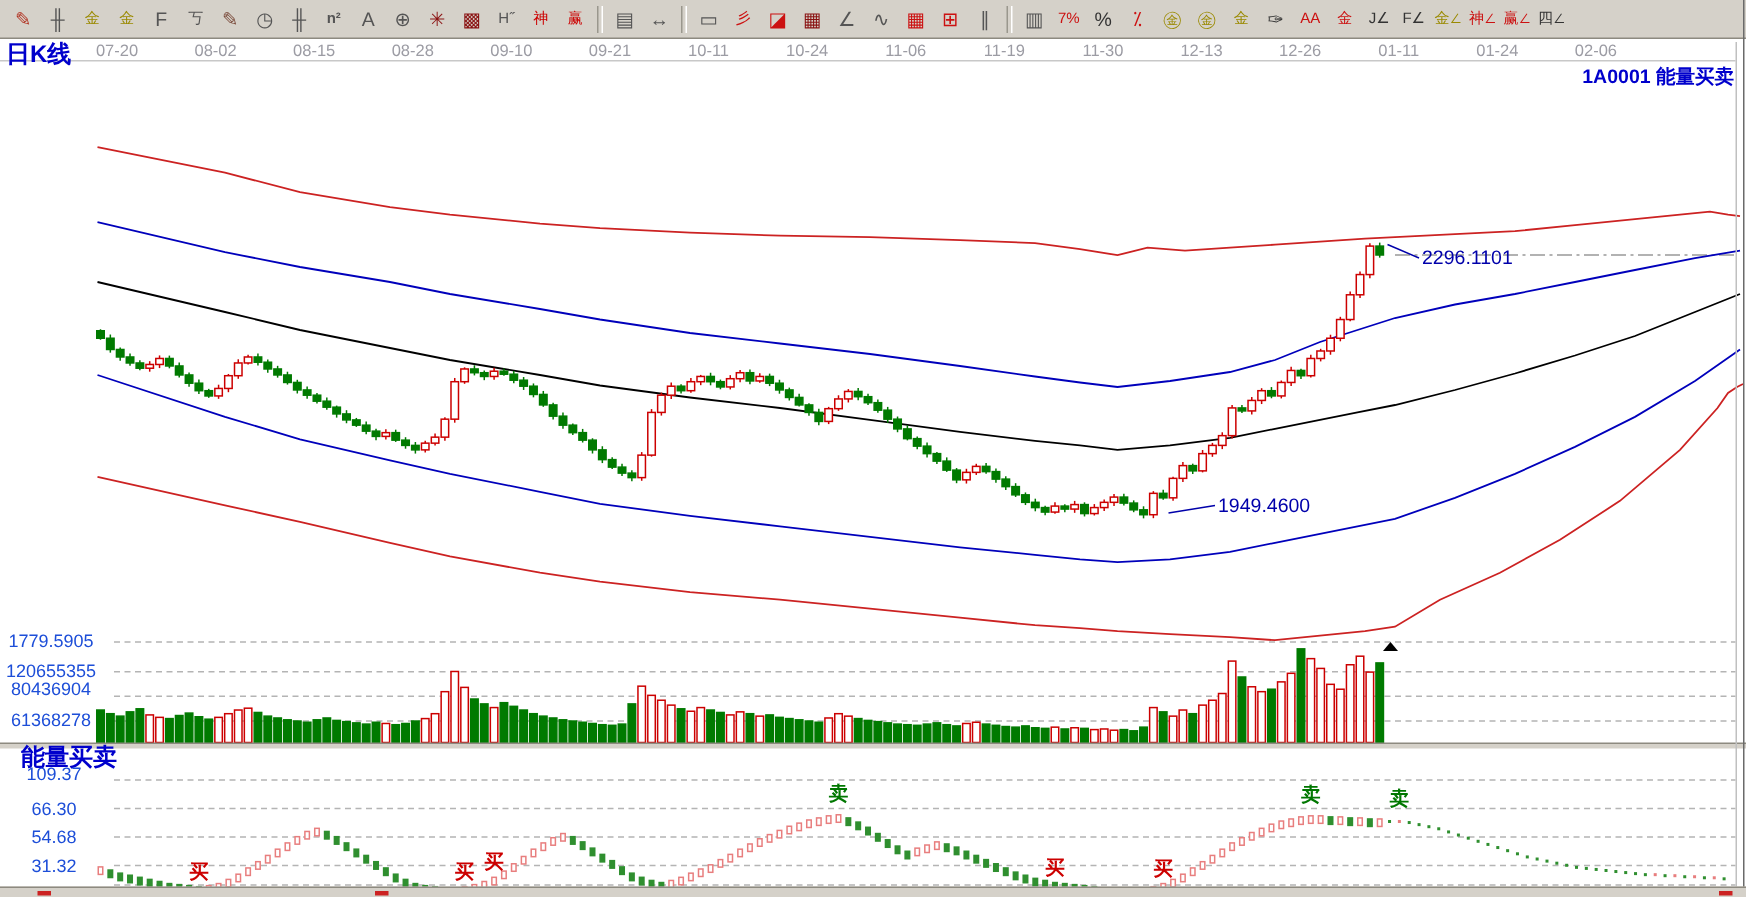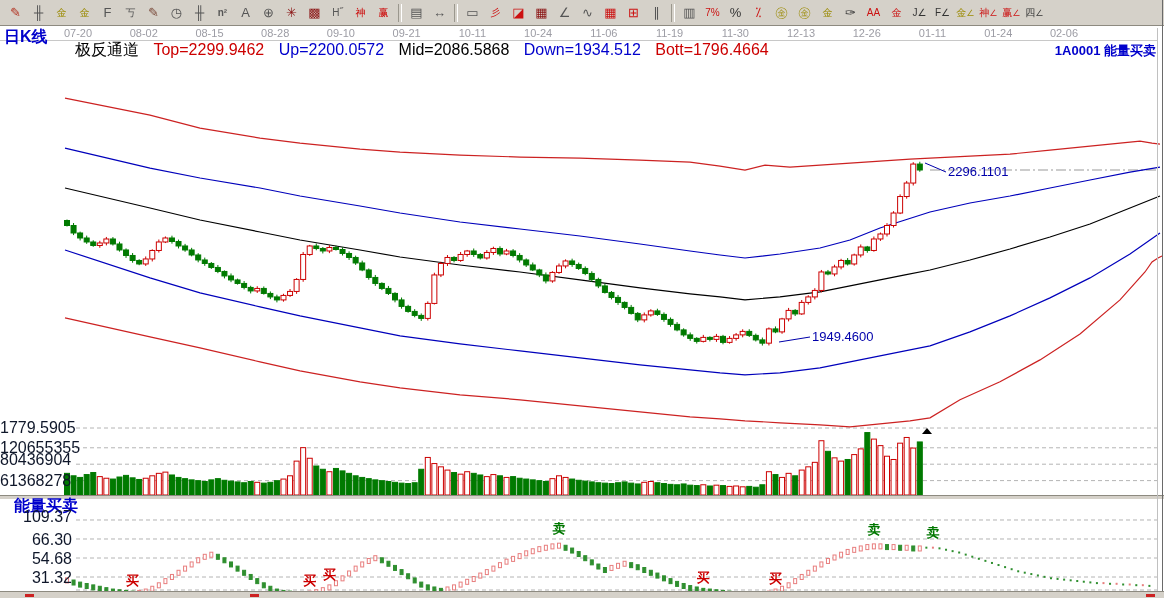--- a/index.html
+++ b/index.html
@@ -10,21 +10,21 @@
     background:#d5d1c9;border-bottom:1px solid #8d8a80;
     display:flex;align-items:center;padding-left:4px;box-sizing:border-box;}
   .tbtn{width:23px;height:21px;display:flex;align-items:center;justify-content:center;
     font-size:13px;line-height:1;cursor:default;flex:0 0 auto;}
   .tbtn.small{font-size:10px;}
   .tsep{width:2px;height:18px;margin:0 3px;border-left:1px solid #9a978d;
     border-right:1px solid #ffffff;flex:0 0 auto;}
   
   .lbl{position:absolute;white-space:nowrap;font-size:16px;line-height:13px;}
   .blue{color:#0000cc;} .red{color:#cc0000;} .blk{color:#000;}
-  .axis{color:#0f172a;font-size:16px;text-align:right;width:68px;left:0;}
+  .axis{color:#1d4ed8;font-size:12px;text-align:center;width:68px;left:0;}
   .eaxis{width:72px;}
   #readout{left:75px;top:43px;}
   #readout span{margin-right:10px;}
   #symbol{right:8px;top:44px;font-size:13px;font-weight:bold;}
   #klinelbl{left:4px;top:30px;font-weight:bold;}
   #energytitle{left:2px;top:499px;font-weight:bold;margin-left:12px;}
   .ann{color:#0000aa;font-size:13px;}
   
   .bstrip{position:absolute;left:0;top:591px;width:1164px;height:7px;
     background:#d5d1c9;border-top:1px solid #8d8a80;box-sizing:border-box;}
@@ -691,28 +691,20 @@
       <line x1="0" y1="499.5" x2="1164" y2="499.5" stroke="#ffffff"></line>
       <path d="M922,434 L932,434 L927,428 Z" fill="#000"></path>
       <line x1="925" y1="163" x2="946" y2="172" stroke="#0000aa" stroke-width="1"></line>
       <line x1="779" y1="342" x2="810" y2="337" stroke="#0000aa" stroke-width="1"></line>
       <line x1="1157.5" y1="28" x2="1157.5" y2="591" stroke="#c0c0c0"></line>
       <line x1="1162.5" y1="0" x2="1162.5" y2="598" stroke="#6a6a6a"></line>
     </svg>
 
   <div class="lbl blue" id="klinelbl">日K线</div>
 
-  <div class="lbl" id="readout">
-    <span class="blk">极反通道</span>
-    <span class="red">Top=2299.9462</span>
-    <span class="blue">Up=2200.0572</span>
-    <span class="blk">Mid=2086.5868</span>
-    <span class="blue">Down=1934.512</span>
-    <span class="red">Bott=1796.4664</span>
-  </div>
 
   <div class="lbl blue" id="symbol">1A0001 能量买卖</div>
 
   <div class="lbl axis" style="top:421px">1779.5905</div>
   <div class="lbl axis" style="top:441px">120655355</div>
   <div class="lbl axis" style="top:453px">80436904</div>
   <div class="lbl axis" style="top:474px">61368278</div>
 
   <div class="lbl blue" id="energytitle">能量买卖</div>
   <div class="lbl axis eaxis" style="top:510px">109.37</div>

